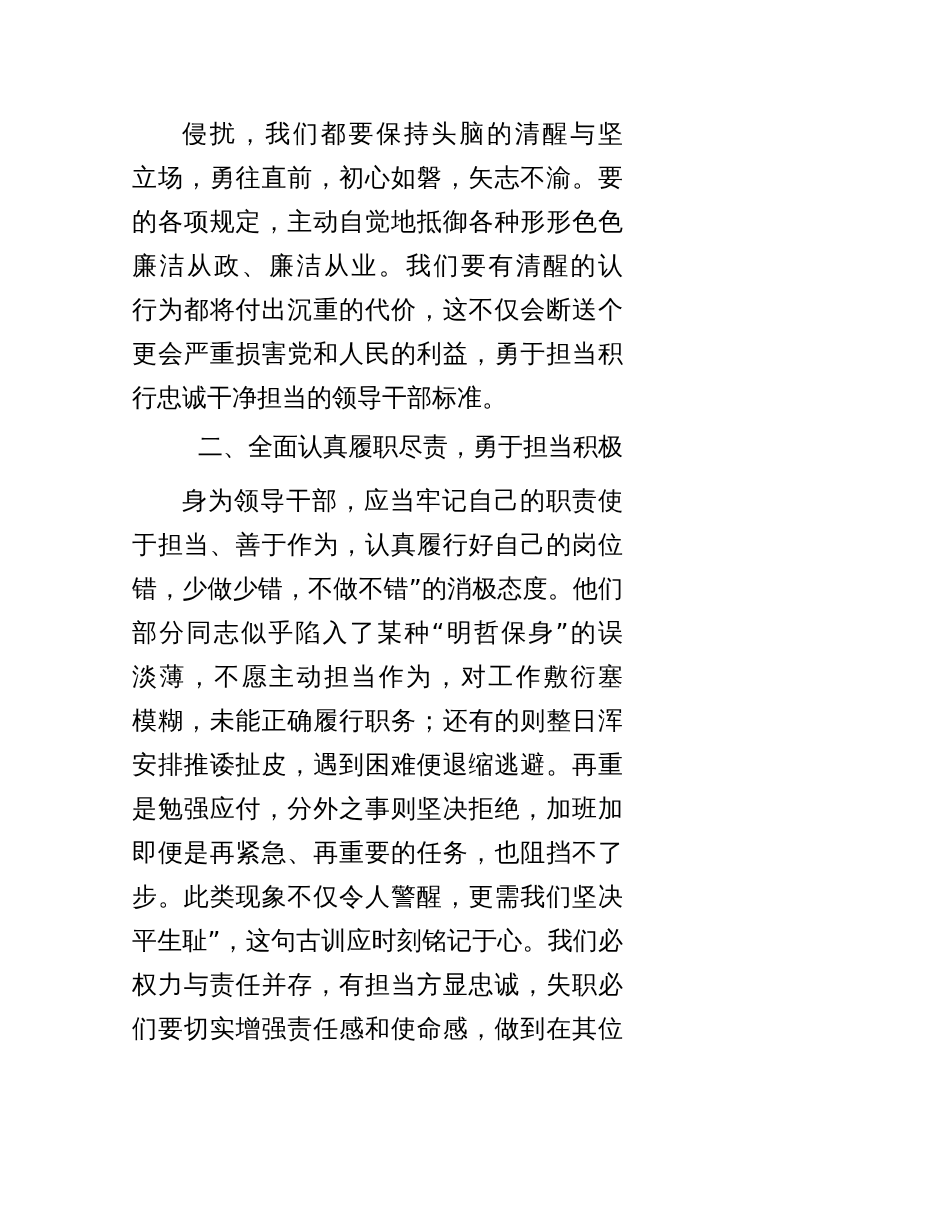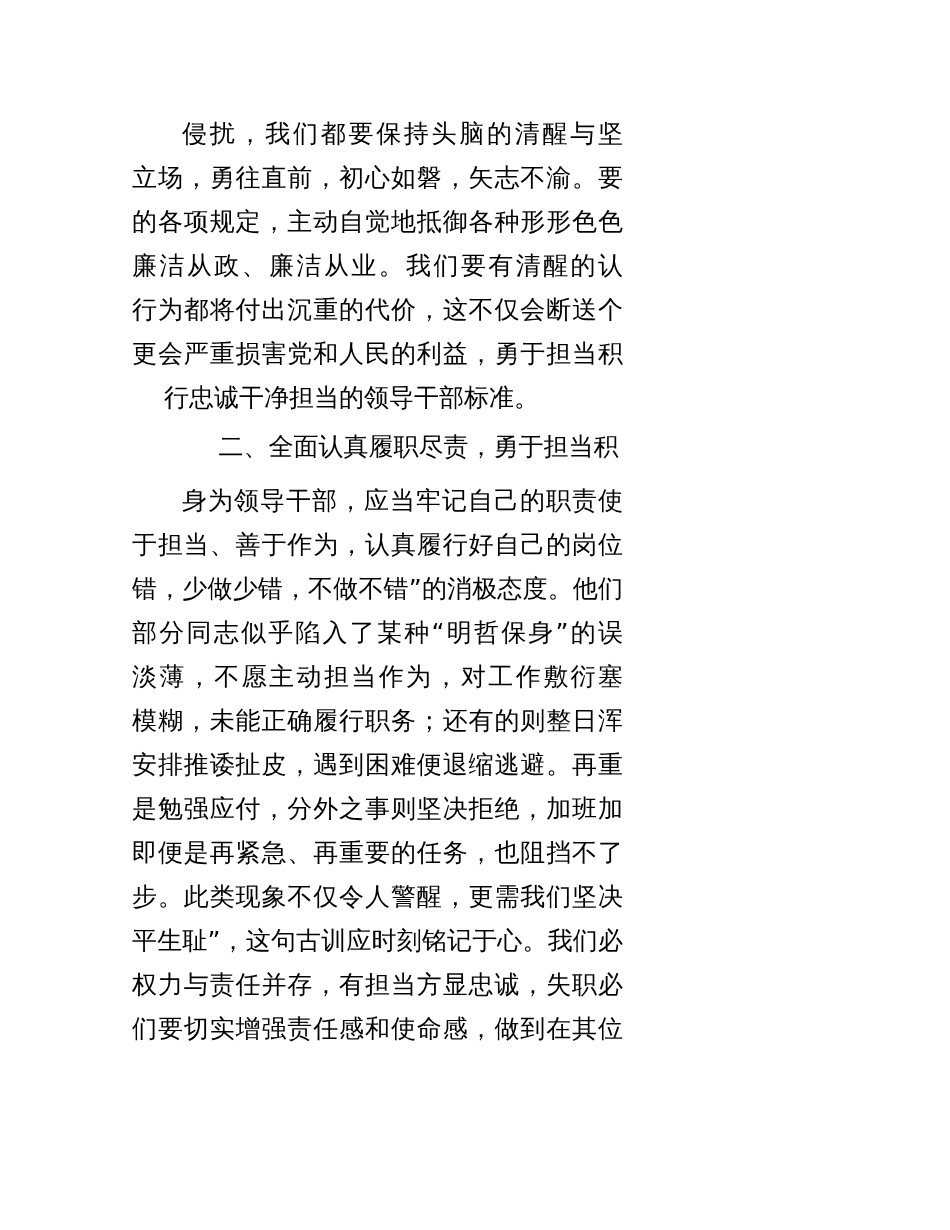--- a/index.html
+++ b/index.html
@@ -31,23 +31,22 @@
     color: #000000;
     overflow: hidden;
   }
   
   .j {
     text-align: justify;
     text-align-last: justify;
   }
   
   .short {
-    text-align: center;
+    text-align: right;
     text-align-last: left;
-    margin-left: 32px;
   }
   
   .ind { text-indent: 50px; }
 </style>
 </head>
 <body>
 
 <div class="page">
 
   <div class="para p1">

